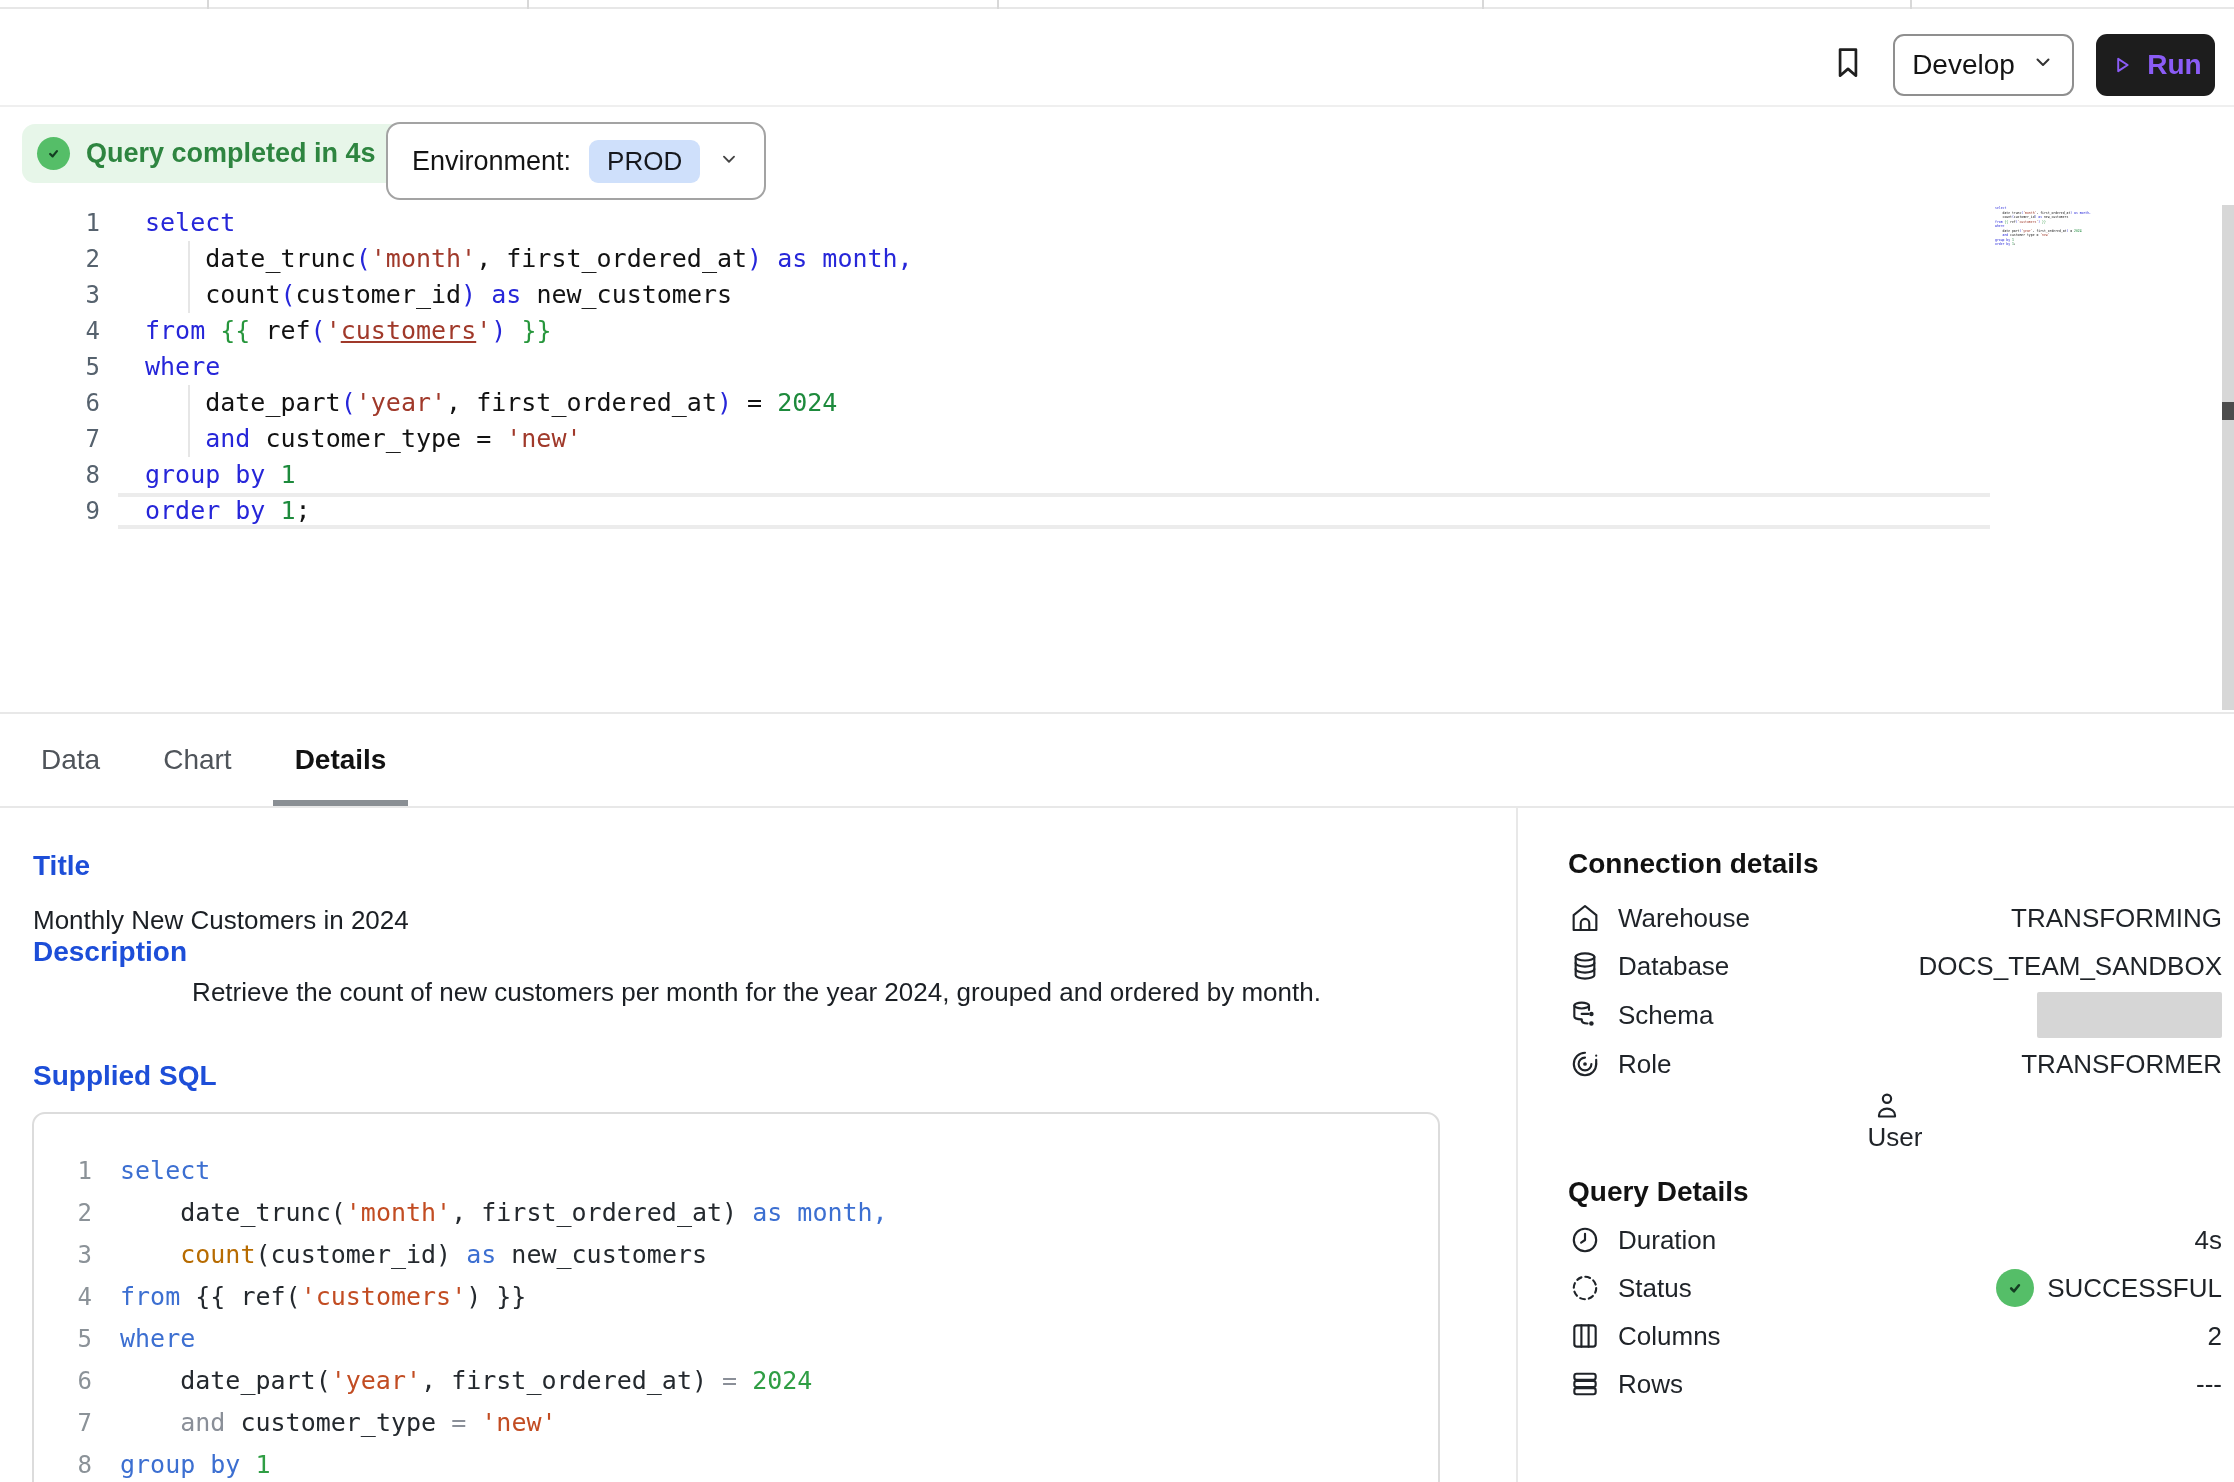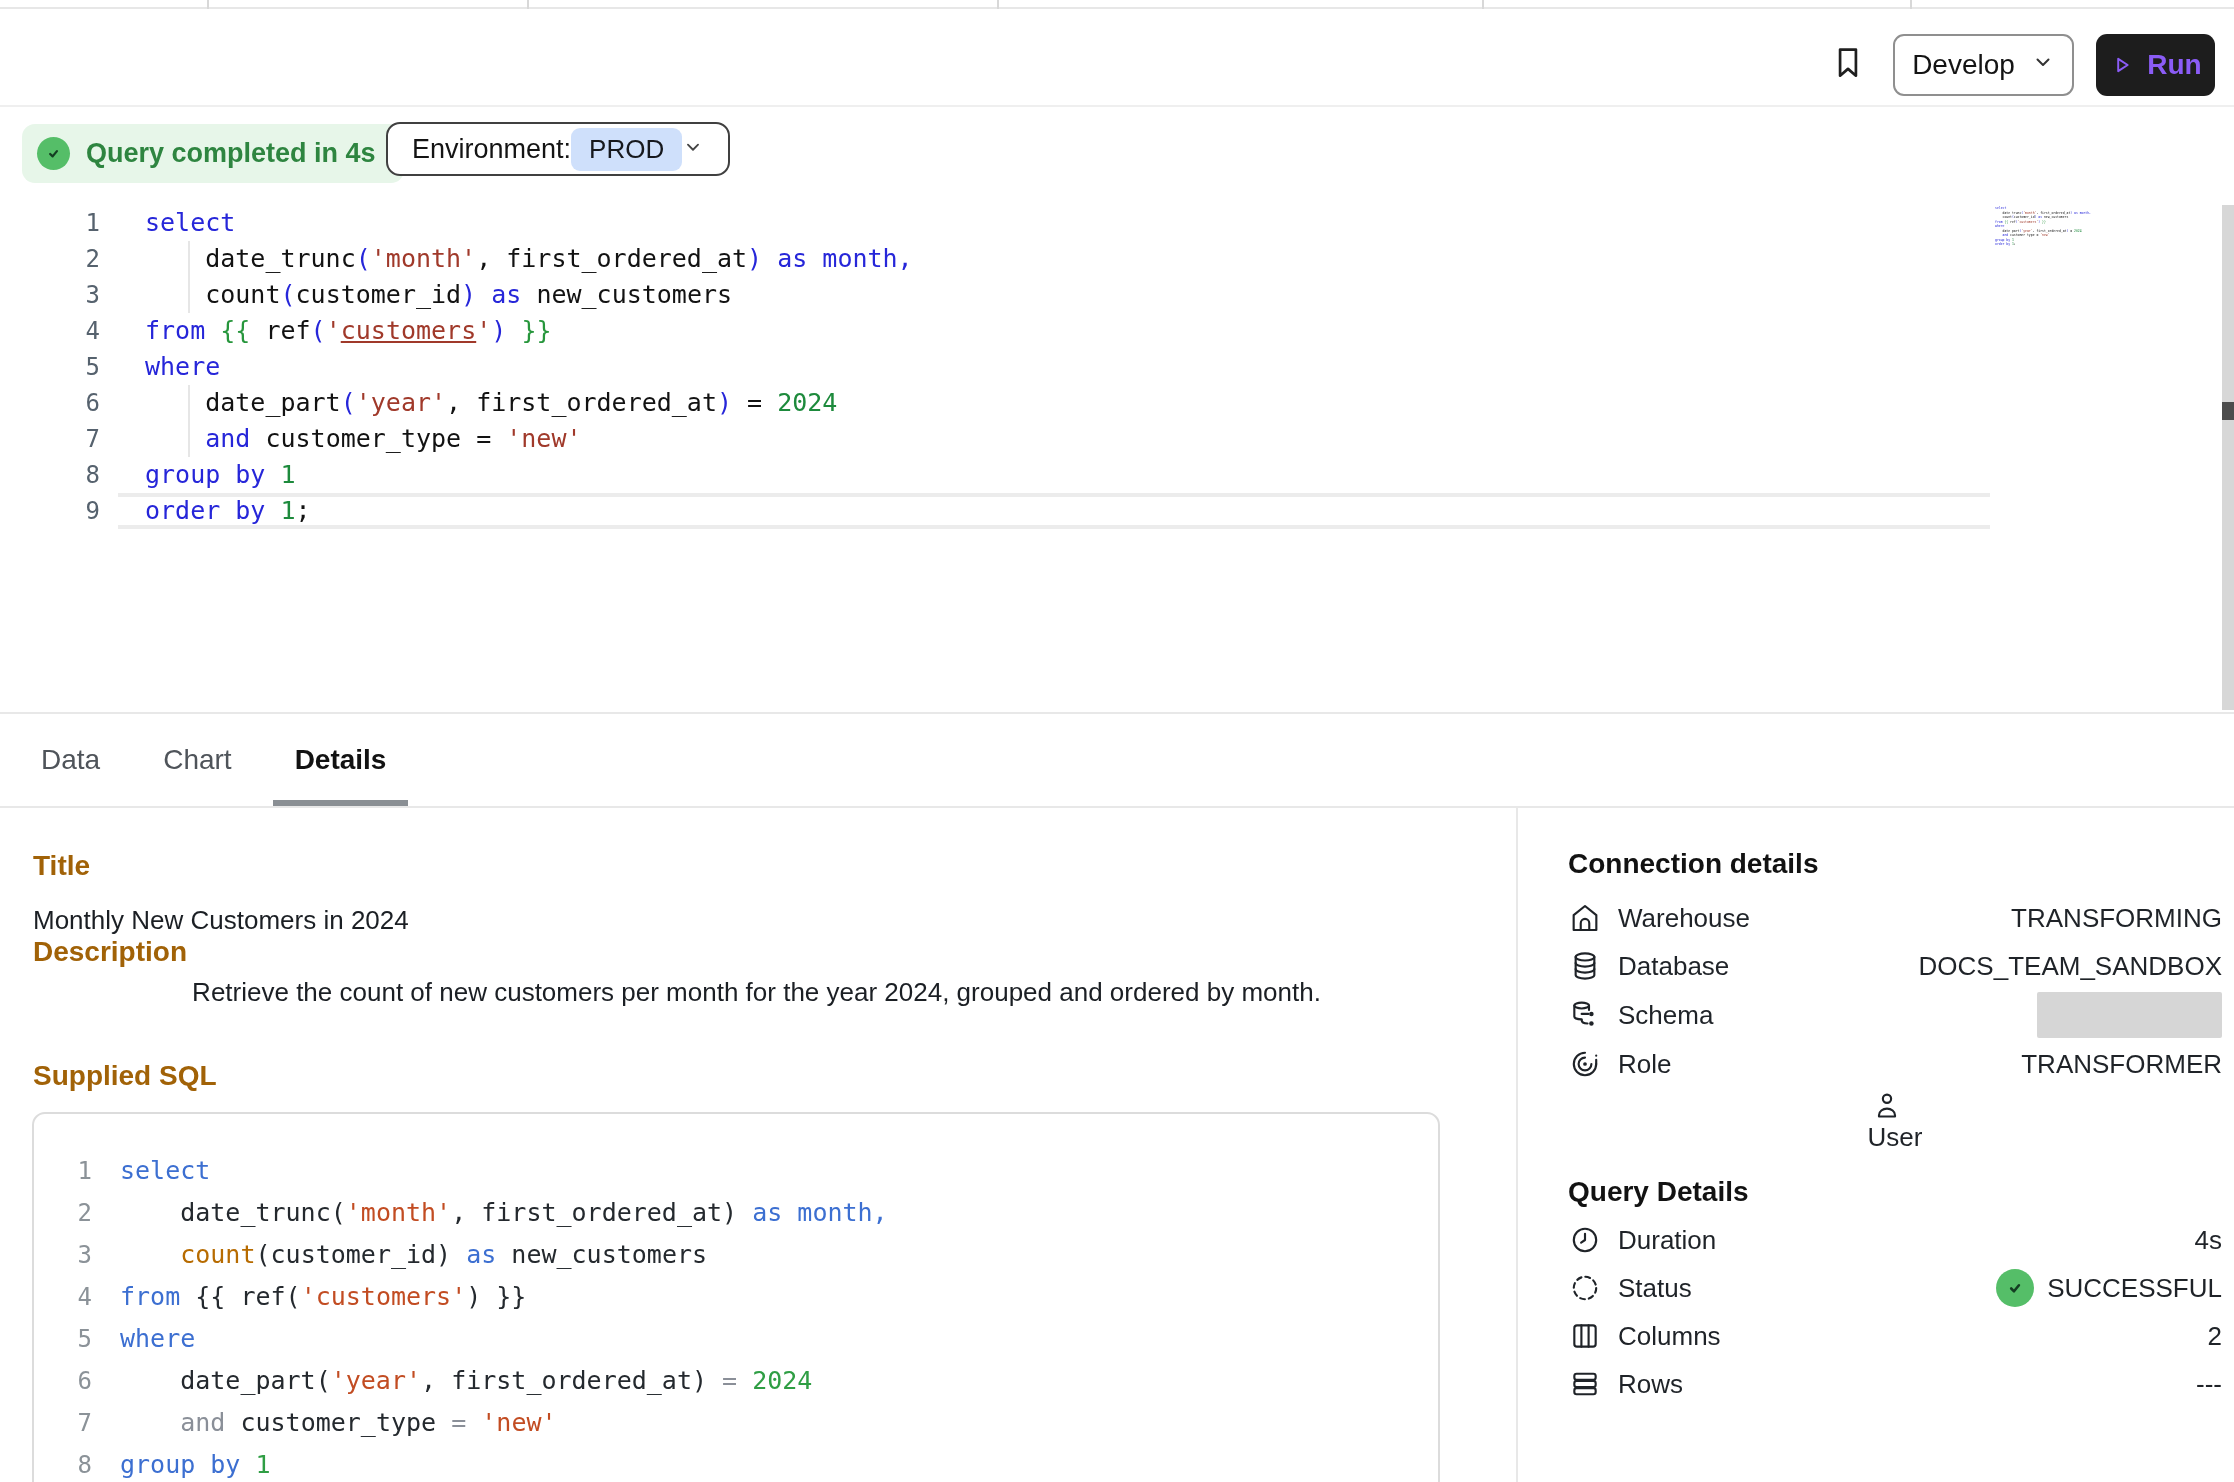--- a/index.html
+++ b/index.html
@@ -33,23 +33,23 @@
   .run-btn svg { width:26px; height:26px; }
 
   
   .query-badge { position:absolute; left:22px; top:124px; height:59px;
     padding:0 28px 0 15px; background:#e7f6e9; border-radius:13px;
     display:flex; align-items:center; gap:16px;
     font-size:27px; font-weight:600; color:#2e8540; }
   .check-circle { width:33px; height:33px; border-radius:50%; background:#55be68;
     color:#143d22; display:flex; align-items:center; justify-content:center; flex:none; }
   .check-circle svg { width:21px; height:21px; }
-  .env-select { position:absolute; left:386px; top:122px; height:54px;
-    padding:0 24px; background:#fff; border:2px solid #404040; border-radius:14px;
-    display:flex; align-items:center; font-size:27px; color:#141414;
+  .env-select { position:absolute; left:386px; top:122px; height:78px;
+    padding:0 24px; background:#fff; border:2px solid #a3a3a3; border-radius:14px;
+    display:flex; align-items:center; gap:18px; font-size:27px; color:#141414;
     font-family:inherit; cursor:pointer; }
   .env-pill { background:#cfe0fb; border-radius:9px; padding:6px 18px;
     font-size:26px; color:#16181d; }
   .env-select svg { width:22px; height:22px; color:#444; }
 
   
   .code-line { display:flex; position:relative;
     font-family:"DejaVu Sans Mono", monospace; white-space:pre; }
   .line-num { flex:none; text-align:right; }
   .line-code { white-space:pre; }
@@ -92,21 +92,21 @@
   .tab { display:flex; align-items:center; padding:0 8px; position:relative;
     font-size:28px; color:#4f545a; background:none; border:none;
     font-family:inherit; cursor:pointer; }
   .tab.active { color:#121212; font-weight:700; }
   .tab.active::after { content:""; position:absolute; left:-14px; right:-14px;
     bottom:0; height:6px; background:#8a8f94; }
 
   
   .details-left { position:absolute; left:0; top:808px; width:1480px; height:674px;
     padding-left:33px; }
-  .section-label { font-size:28px; font-weight:700; color:#a16207; }
+  .section-label { font-size:28px; font-weight:700; color:#1d4ed8; }
   .section-value { font-size:26px; color:#1b1f24; }
   .lbl-title { margin-top:42px; }
   .val-title { margin-top:23px; }
   .lbl-desc  { }
   .val-desc  { margin-top:9px;text-align:center; }
   .lbl-sql   { margin-top:52px; }
 
   .doc-code-box { position:absolute; left:32px; top:304px; width:1408px; height:500px;
     border:2px solid #dcdcdc; border-radius:13px; background:#fff; padding-top:36px; }
   .d-editor .code-line { height:42px; line-height:42px; font-size:25px; color:#24292e; }

